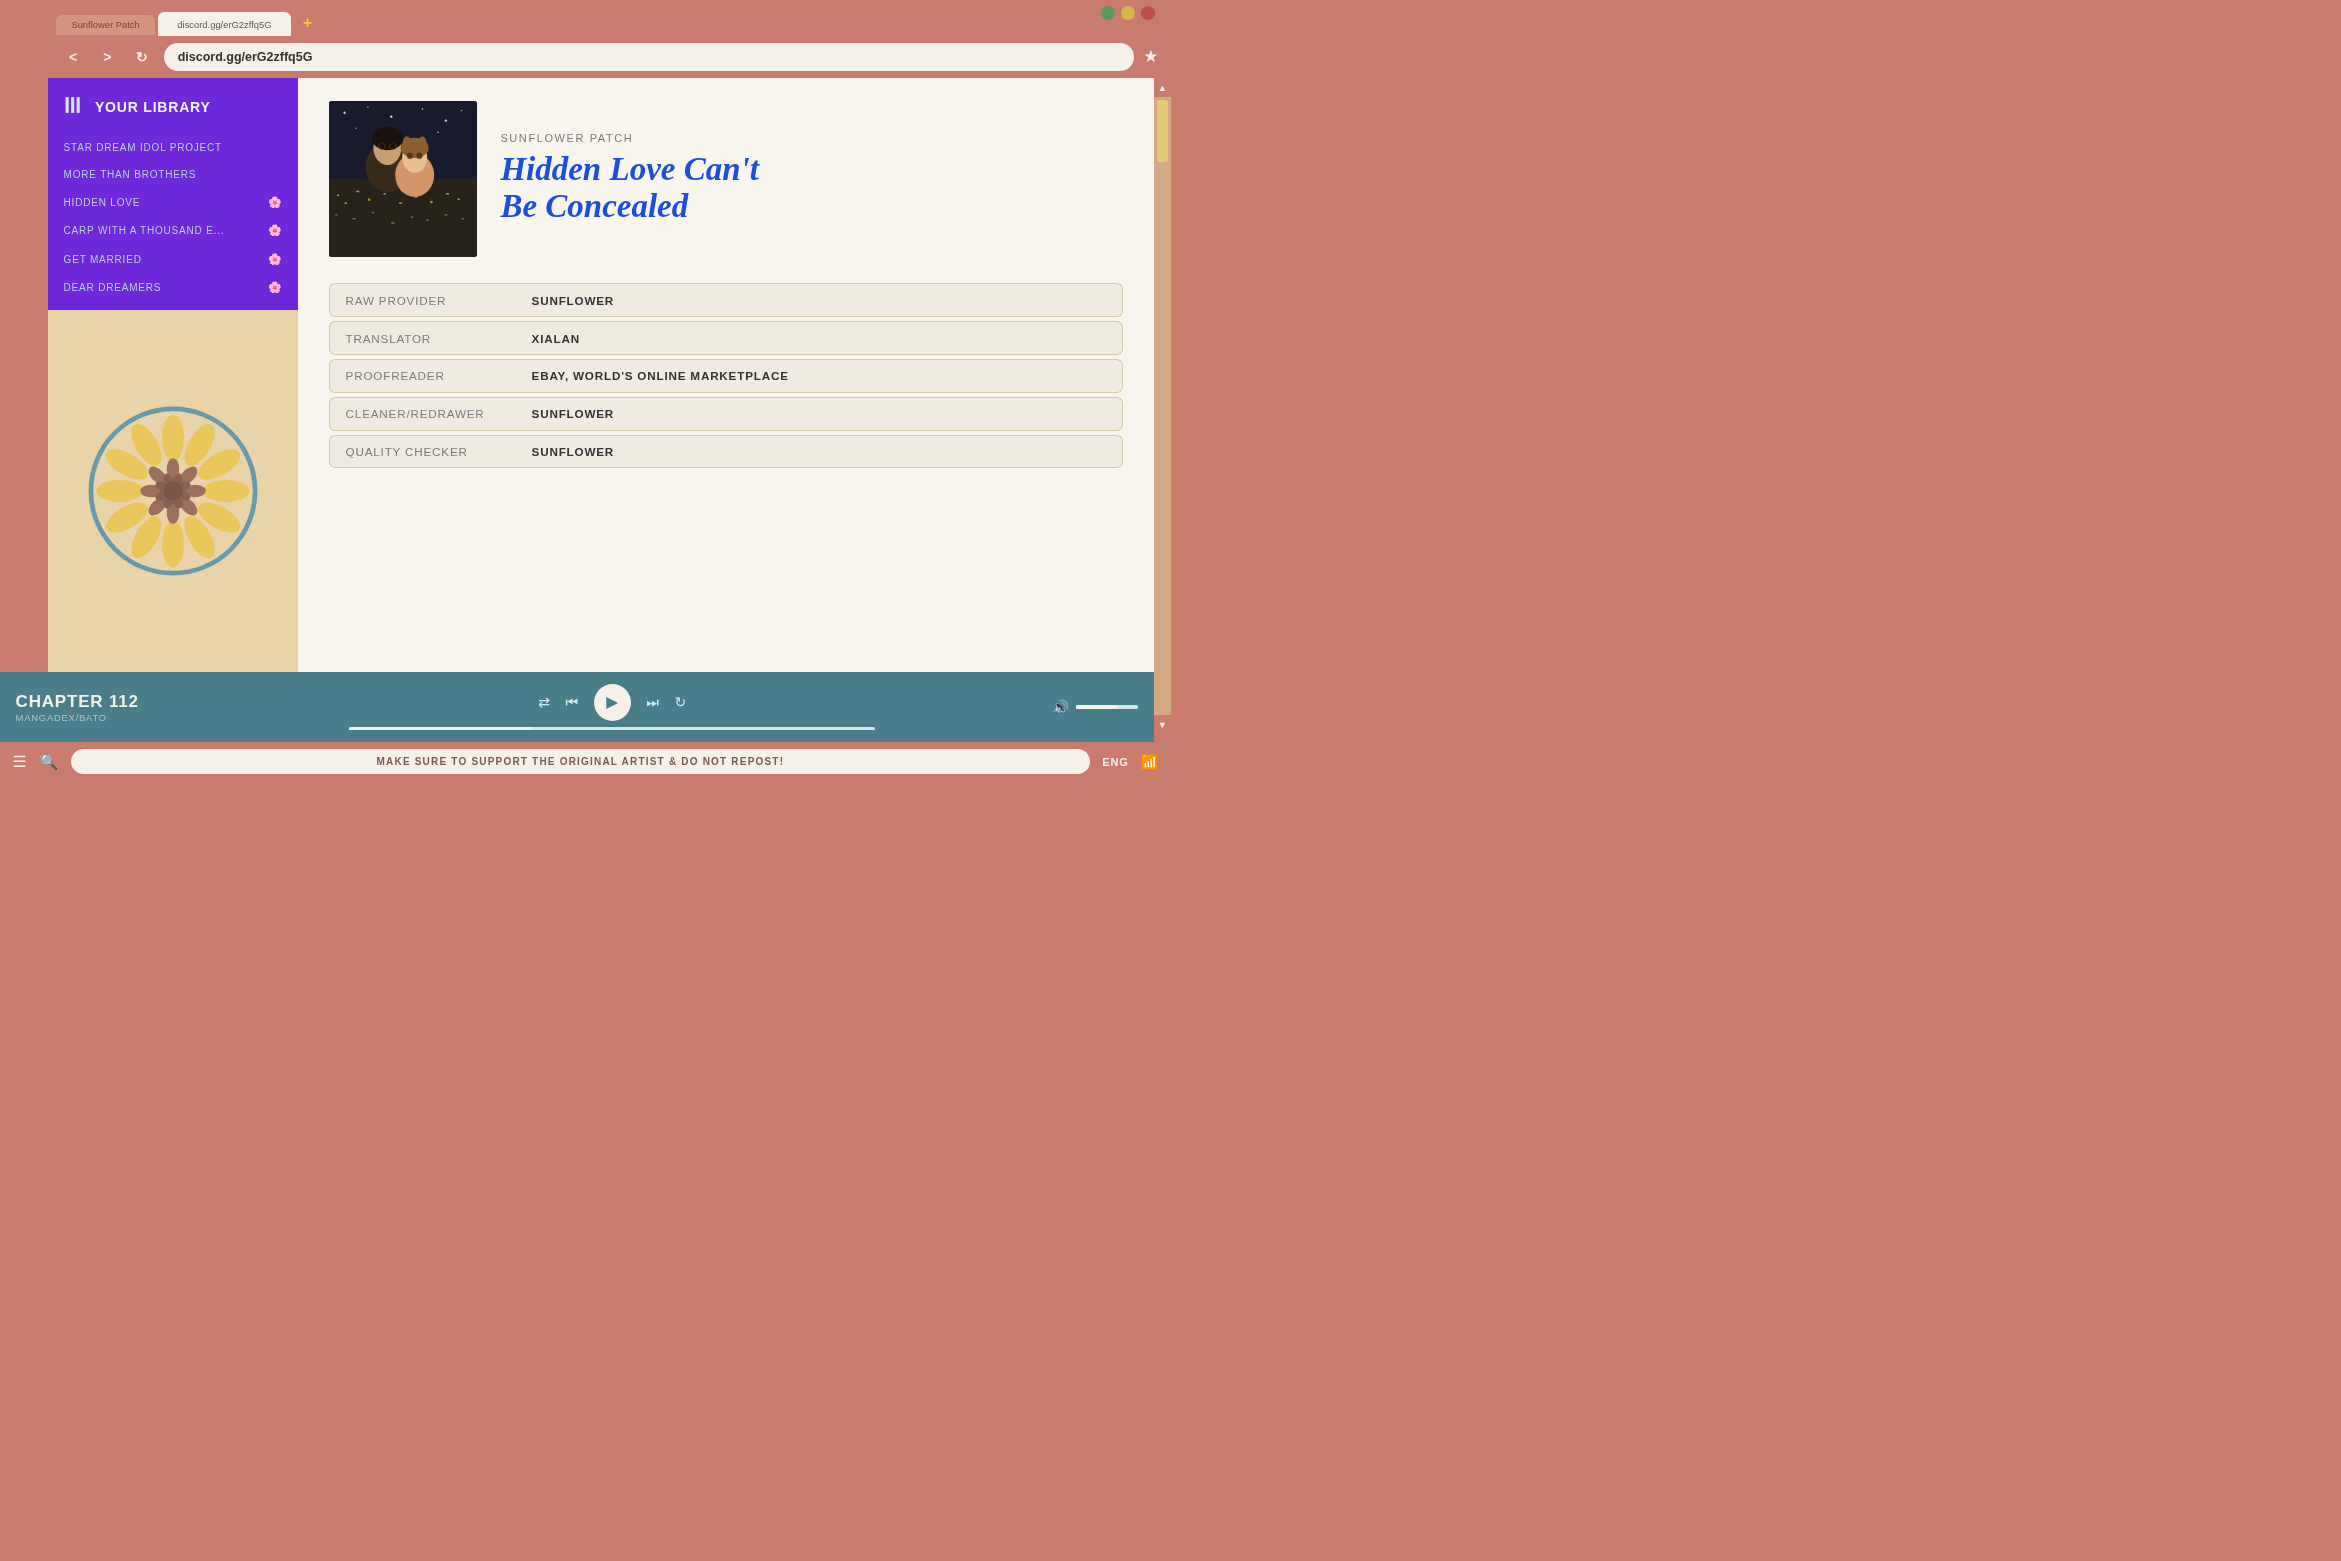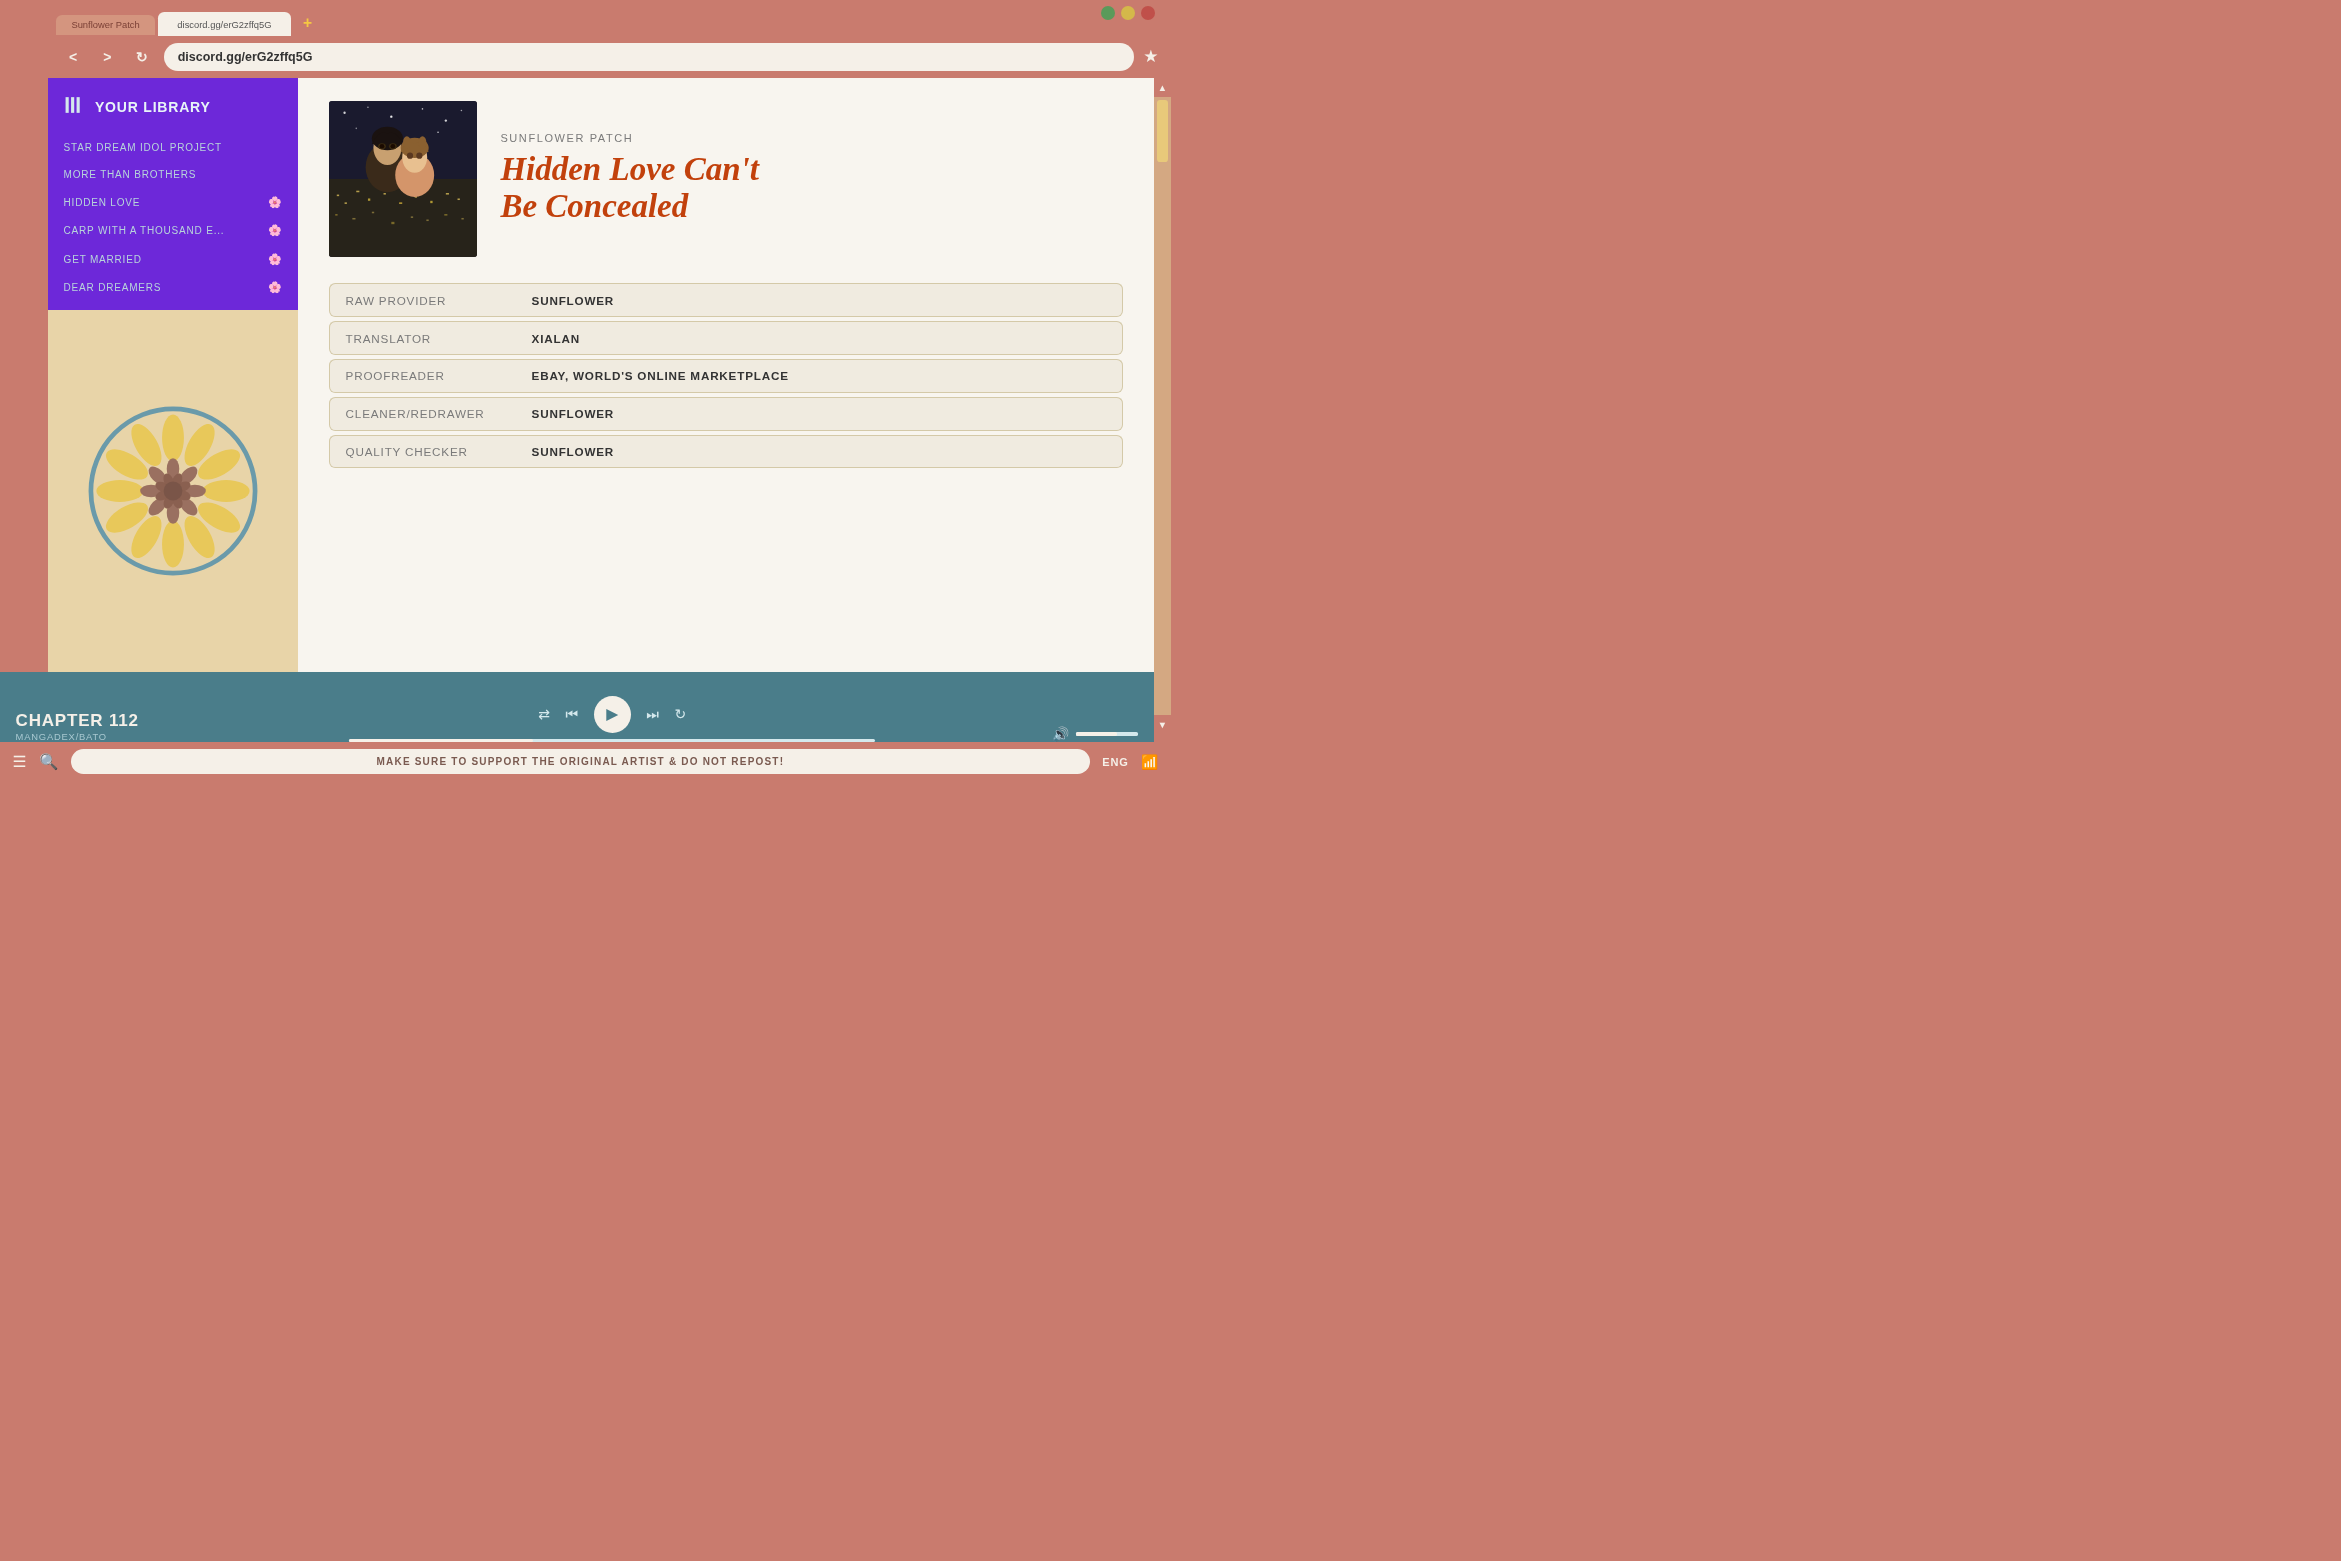--- a/index.html
+++ b/index.html
@@ -244,21 +244,21 @@
     }
     .book-publisher {
       font-size: 11px;
       letter-spacing: 1.6px;
       color: #7a7a7a;
       font-weight: normal;
     }
     .book-title {
       font-size: 33px;
       font-weight: 900;
-      color: #c2410c;
+      color: #1d4ed8;
       line-height: 1.15;
       font-style: italic;
       font-family: Georgia, serif;
     }
 
     
     .credits-table {
       width: 100%;
       border-collapse: separate;
       border-spacing: 0 4.7px;
@@ -288,21 +288,21 @@
 
     
     .player-bar {
       position: absolute;
       bottom: 39px;
       left: 0;
       width: calc(100% - 17px);
       height: 70px;
       background: #4a7d8a;
       display: flex;
-      align-items: flex-end;
+      align-items: center;
       padding: 0 15.6px;
       gap: 2px;
     }
     .player-info {
       width: 156px;
     }
     .player-chapter {
       font-size: 17px;
       font-weight: 900;
       color: #f5f0e8;

